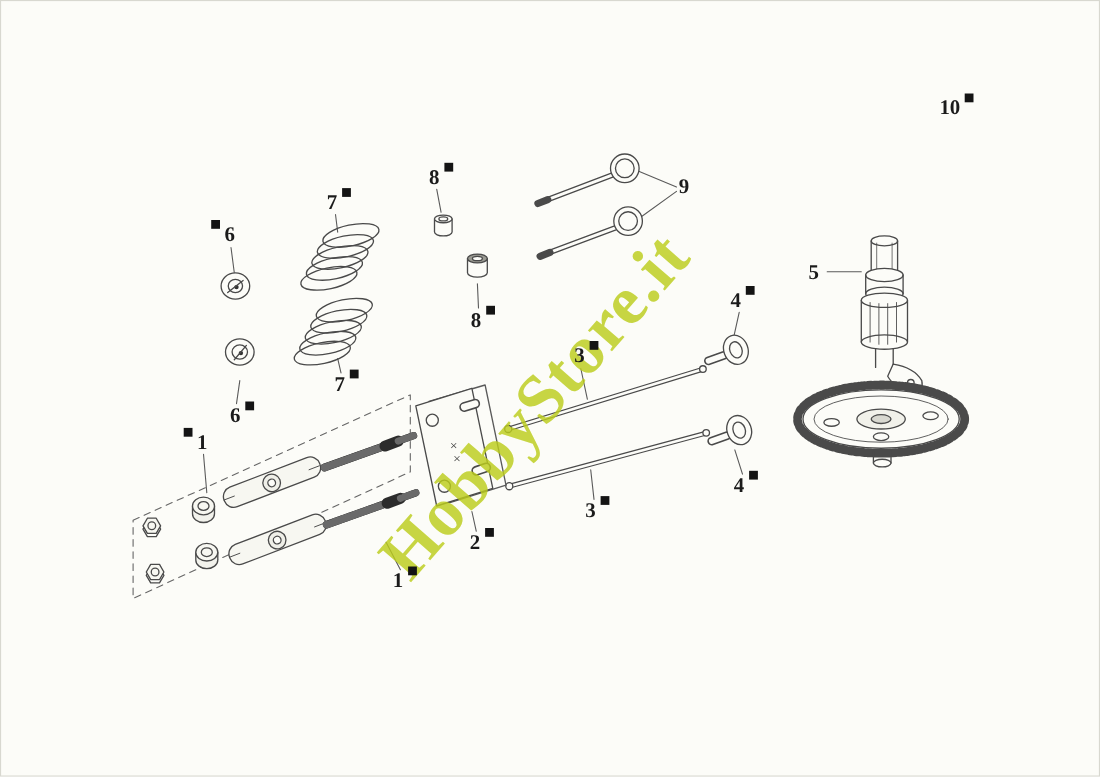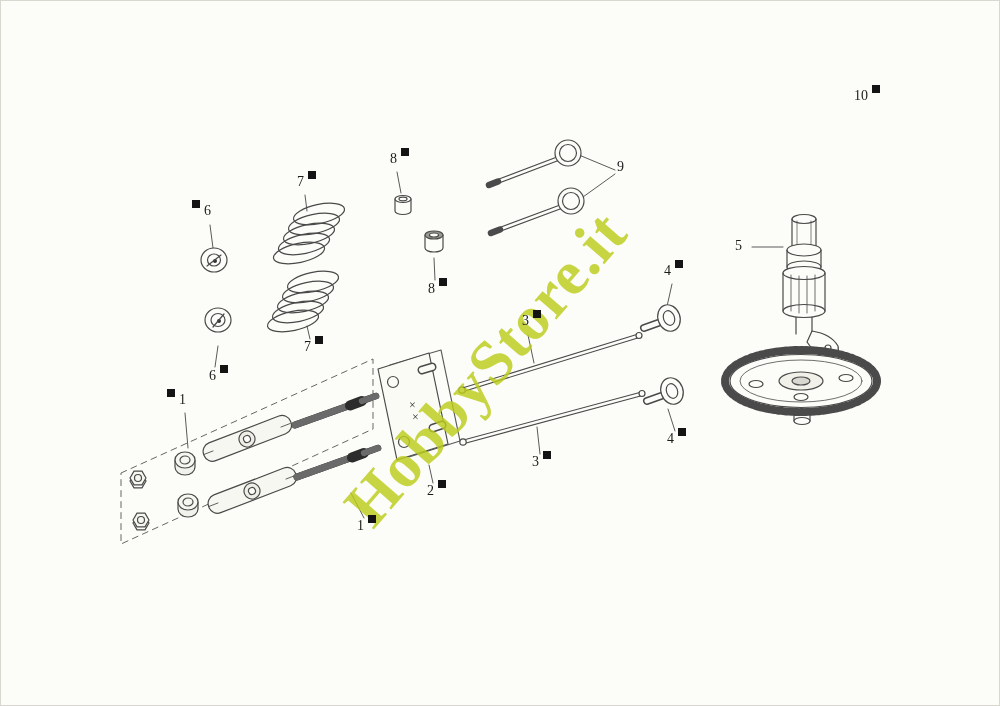--- a/index.html
+++ b/index.html
@@ -4,22 +4,23 @@
 <style>
   * { margin:0; padding:0; box-sizing:border-box; }
   html,body { width:1000px; height:706px; background:#e8e8e2; }
   .page {
     position:relative; width:1000px; height:706px;
     background:#fcfcf8; border:1px solid #d8d8d0; overflow:hidden;
     font-family:"Liberation Serif", serif;
   }
   .diagram-svg { position:absolute; left:0; top:0; }
   .callout {
-    position:absolute; font-size:14px; line-height:1; color:#1b1b1b;
+    position:absolute; font-size:19px; line-height:1; color:#1b1b1b;
     font-family:"Liberation Serif", serif;
+    font-weight:bold;
   }
   .num { position:relative; display:inline-block; }
   .sq { position:absolute; width:8px; height:8px; background:#141414; }
   .sq-r { left:100%; margin-left:4px; top:-4px; }
   .sq-l { right:100%; margin-right:4px; top:-4px; }
   .watermark {
     position:absolute; left:485px; top:368px;
     transform:translate(-50%,-50%) rotate(-49deg);
     font-family:"Liberation Serif", serif; font-weight:bold;
     font-size:63px; letter-spacing:1px; white-space:nowrap;

